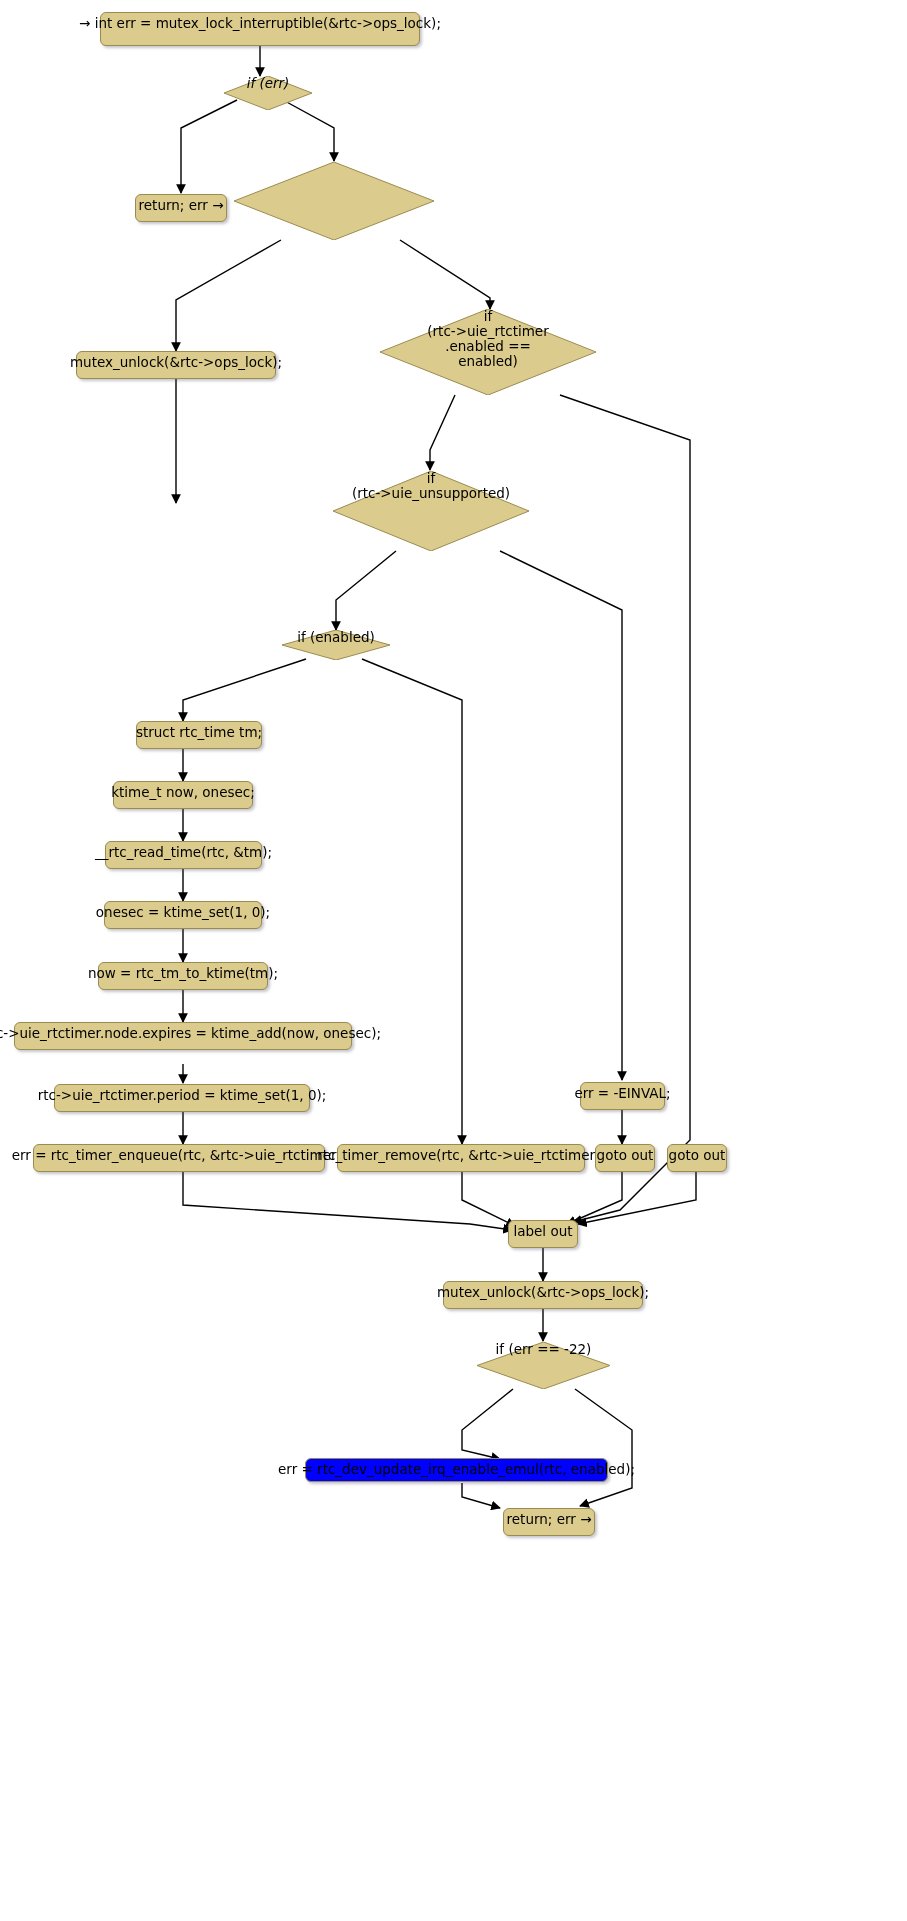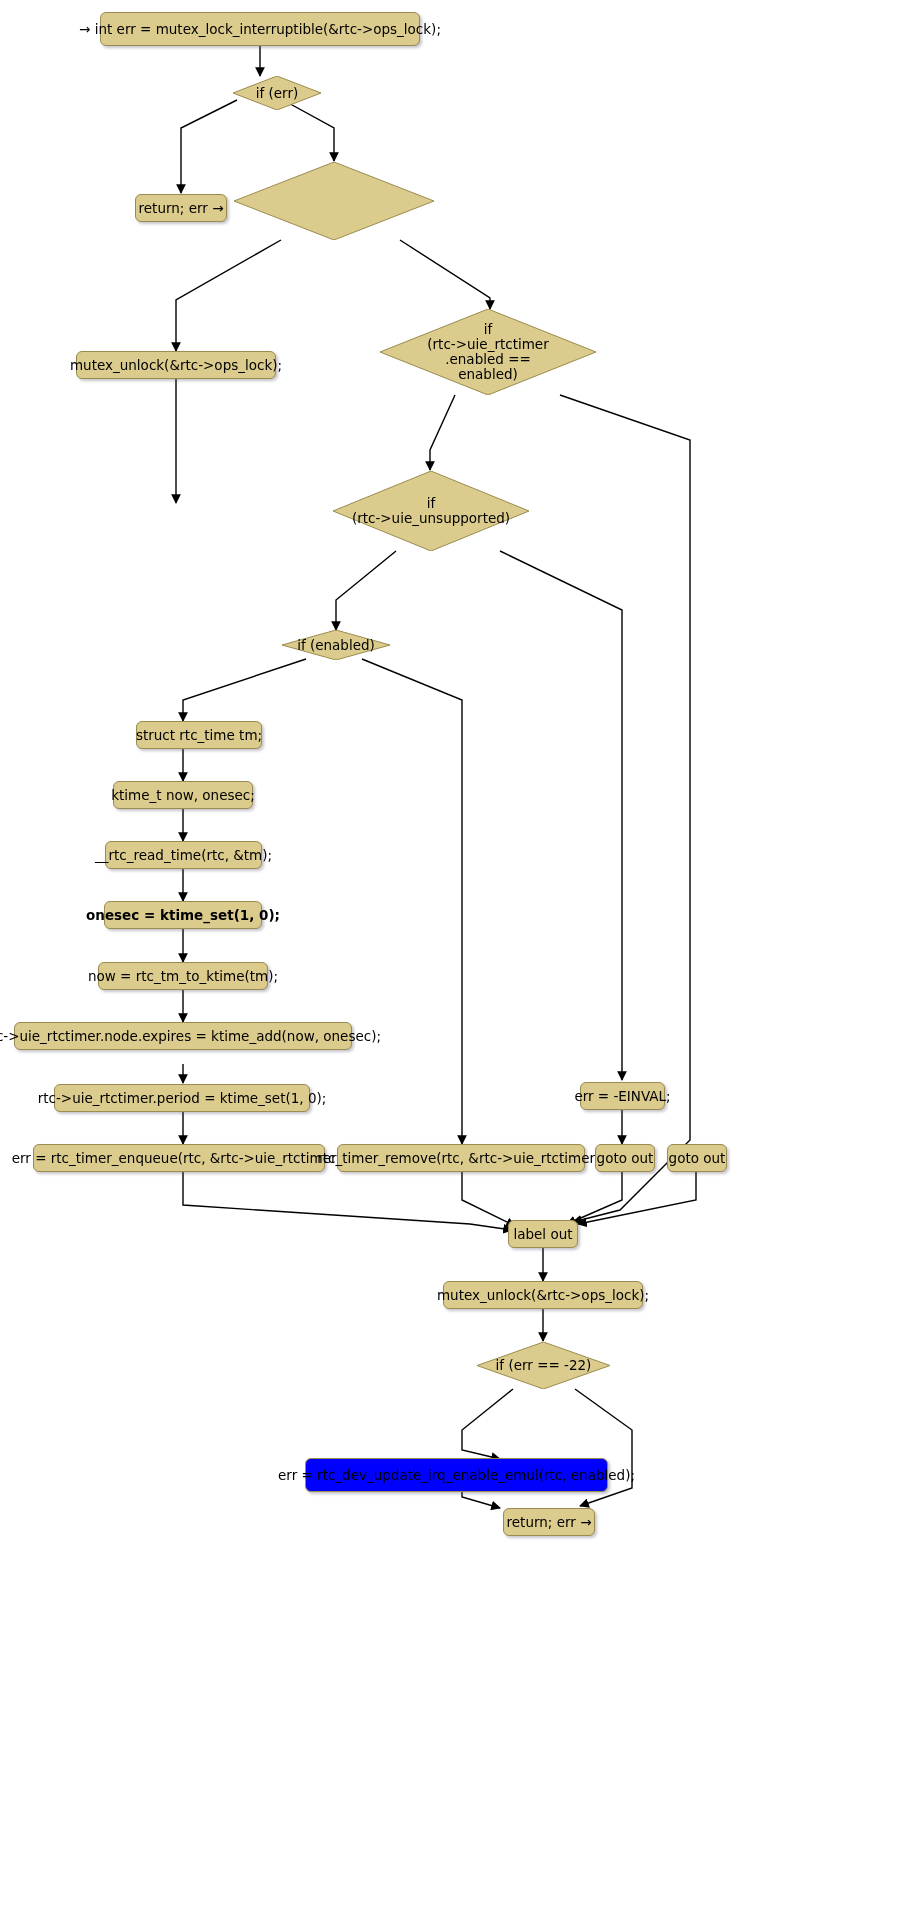--- a/index.html
+++ b/index.html
@@ -22,21 +22,20 @@
     left: 0;
     top: 0;
     width: 907px;
     height: 1921px;
     pointer-events: none;
   }
   .node {
     position: absolute;
     box-sizing: border-box;
     display: flex;
-    align-items: center;
     justify-content: center;
     text-align: center;
     color: #000000;
     font-size: 13.5px;
     line-height: 15px;
     white-space: pre;
   }
   
   .node.rect {
     background: #DBCB8C;
@@ -135,21 +134,21 @@
       <path d="M 575,1389 L 632,1430 L 632,1488 L 580,1506"></path>
 
       <path d="M 462,1483 L 462,1497 L 500,1508"></path>
     </g>
   </svg>
 
   <div class="node rect" style="left:100px; top:12px; width:320px; height:34px;">
     <span>→ int err = mutex_lock_interruptible(&amp;rtc-&gt;ops_lock);</span>
   </div>
 
-  <div class="node diamond" style="left:233px; top:76px; width:88px; height:34px;">
+  <div class="node diamond" style="left:224px; top:76px; width:88px; height:34px;font-style:italic;">
     <svg class="dshape" viewBox="0 0 88 34" preserveAspectRatio="none">
       <polygon points="44,0 88,17 44,34 0,17" fill="#DBCB8C" stroke="#9A8B4F" stroke-width="1"></polygon>
     </svg>
     <span class="dlabel">if (err)</span>
   </div>
 
   <div class="node rect" style="left:135px; top:194px; width:92px; height:28px;">
     <span>return; err →</span>
   </div>
 
@@ -194,21 +193,21 @@
   </div>
 
   <div class="node rect" style="left:113px; top:781px; width:140px; height:28px;">
     <span>ktime_t now, onesec;</span>
   </div>
 
   <div class="node rect" style="left:105px; top:841px; width:157px; height:28px;">
     <span>__rtc_read_time(rtc, &amp;tm);</span>
   </div>
 
-  <div class="node rect" style="left:104px; top:901px; width:158px; height:28px;font-weight:bold;">
+  <div class="node rect" style="left:104px; top:901px; width:158px; height:28px;">
     <span>onesec = ktime_set(1, 0);</span>
   </div>
 
   <div class="node rect" style="left:98px; top:962px; width:170px; height:28px;">
     <span>now = rtc_tm_to_ktime(tm);</span>
   </div>
 
   <div class="node rect" style="left:14px; top:1022px; width:338px; height:28px;">
     <span>rtc-&gt;uie_rtctimer.node.expires = ktime_add(now, onesec);</span>
   </div>
@@ -245,21 +244,21 @@
     <span>mutex_unlock(&amp;rtc-&gt;ops_lock);</span>
   </div>
 
   <div class="node diamond" style="left:477px; top:1342px; width:133px; height:47px;">
     <svg class="dshape" viewBox="0 0 133 47" preserveAspectRatio="none">
       <polygon points="66.5,0 133,23.5 66.5,47 0,23.5" fill="#DBCB8C" stroke="#9A8B4F" stroke-width="1"></polygon>
     </svg>
     <span class="dlabel">if (err == -22)</span>
   </div>
 
-  <div class="node rect hl" style="left:305px; top:1458px; width:303px; height:34px;">
+  <div class="node rect hl" style="left:305px; top:1458px; width:303px; height:24px;">
     <span>err = rtc_dev_update_irq_enable_emul(rtc, enabled);</span>
   </div>
 
   <div class="node rect" style="left:503px; top:1508px; width:92px; height:28px;">
     <span>return; err →</span>
   </div>
 
 </div>
 
 </body></html>

